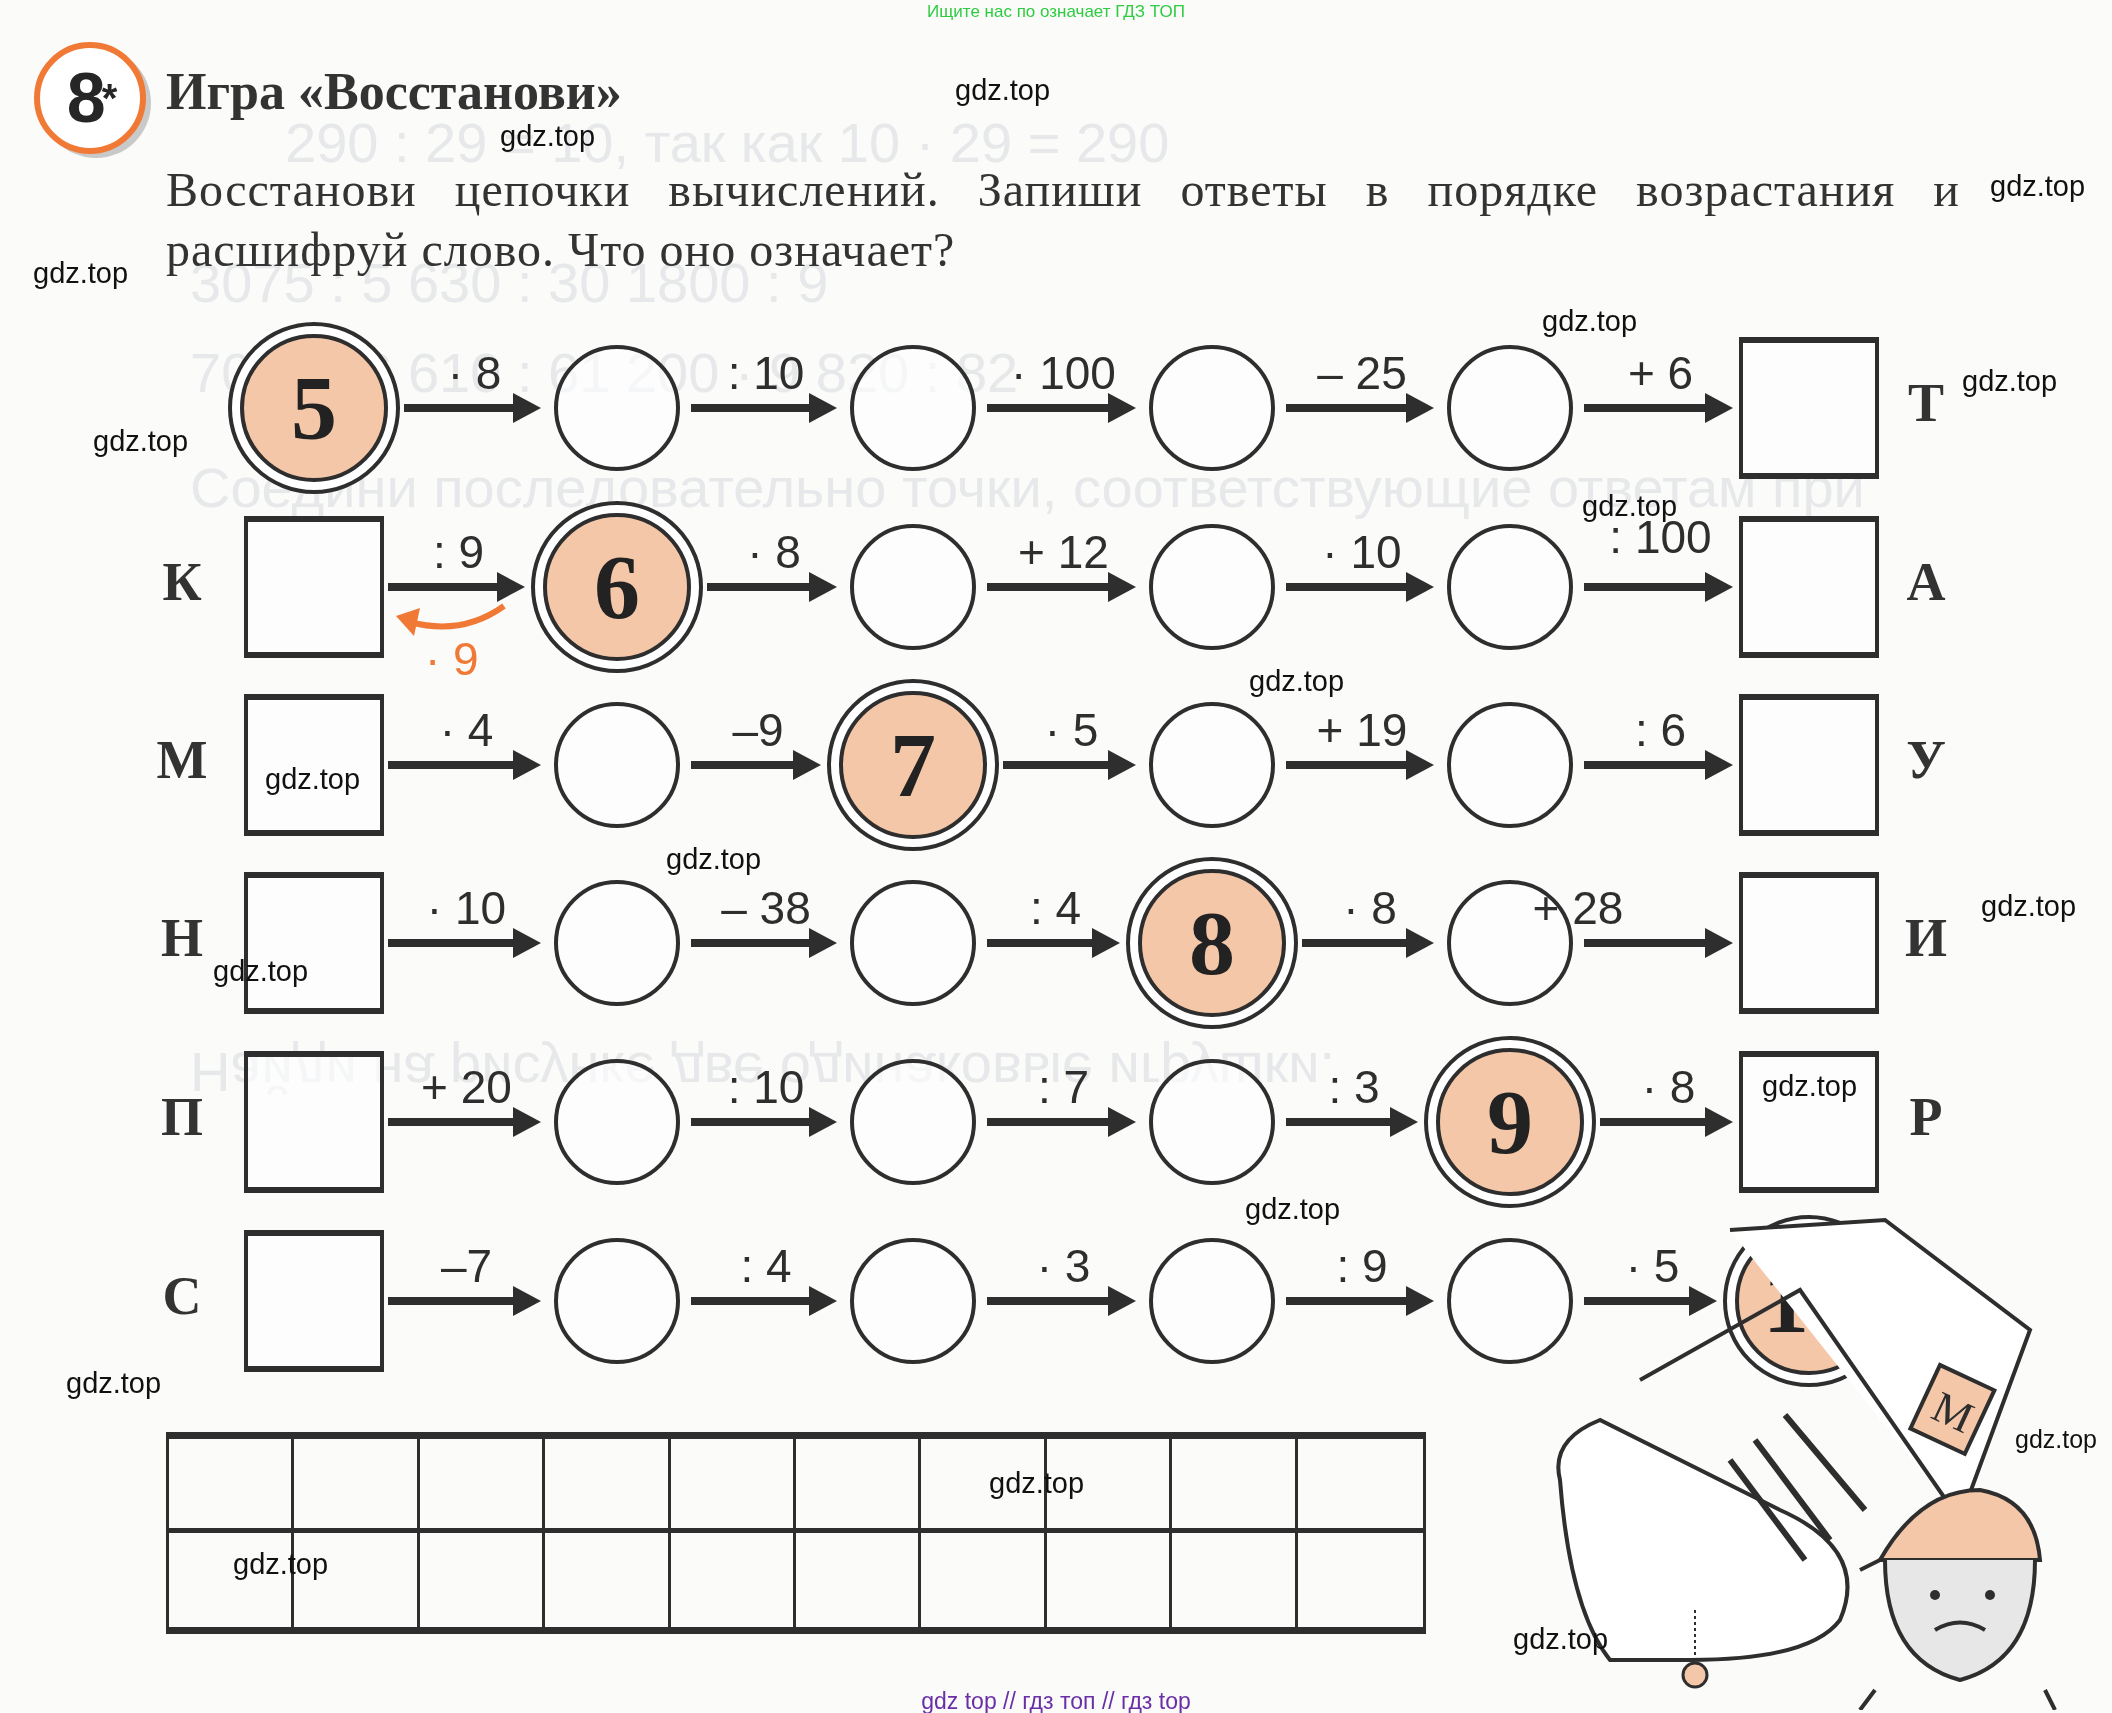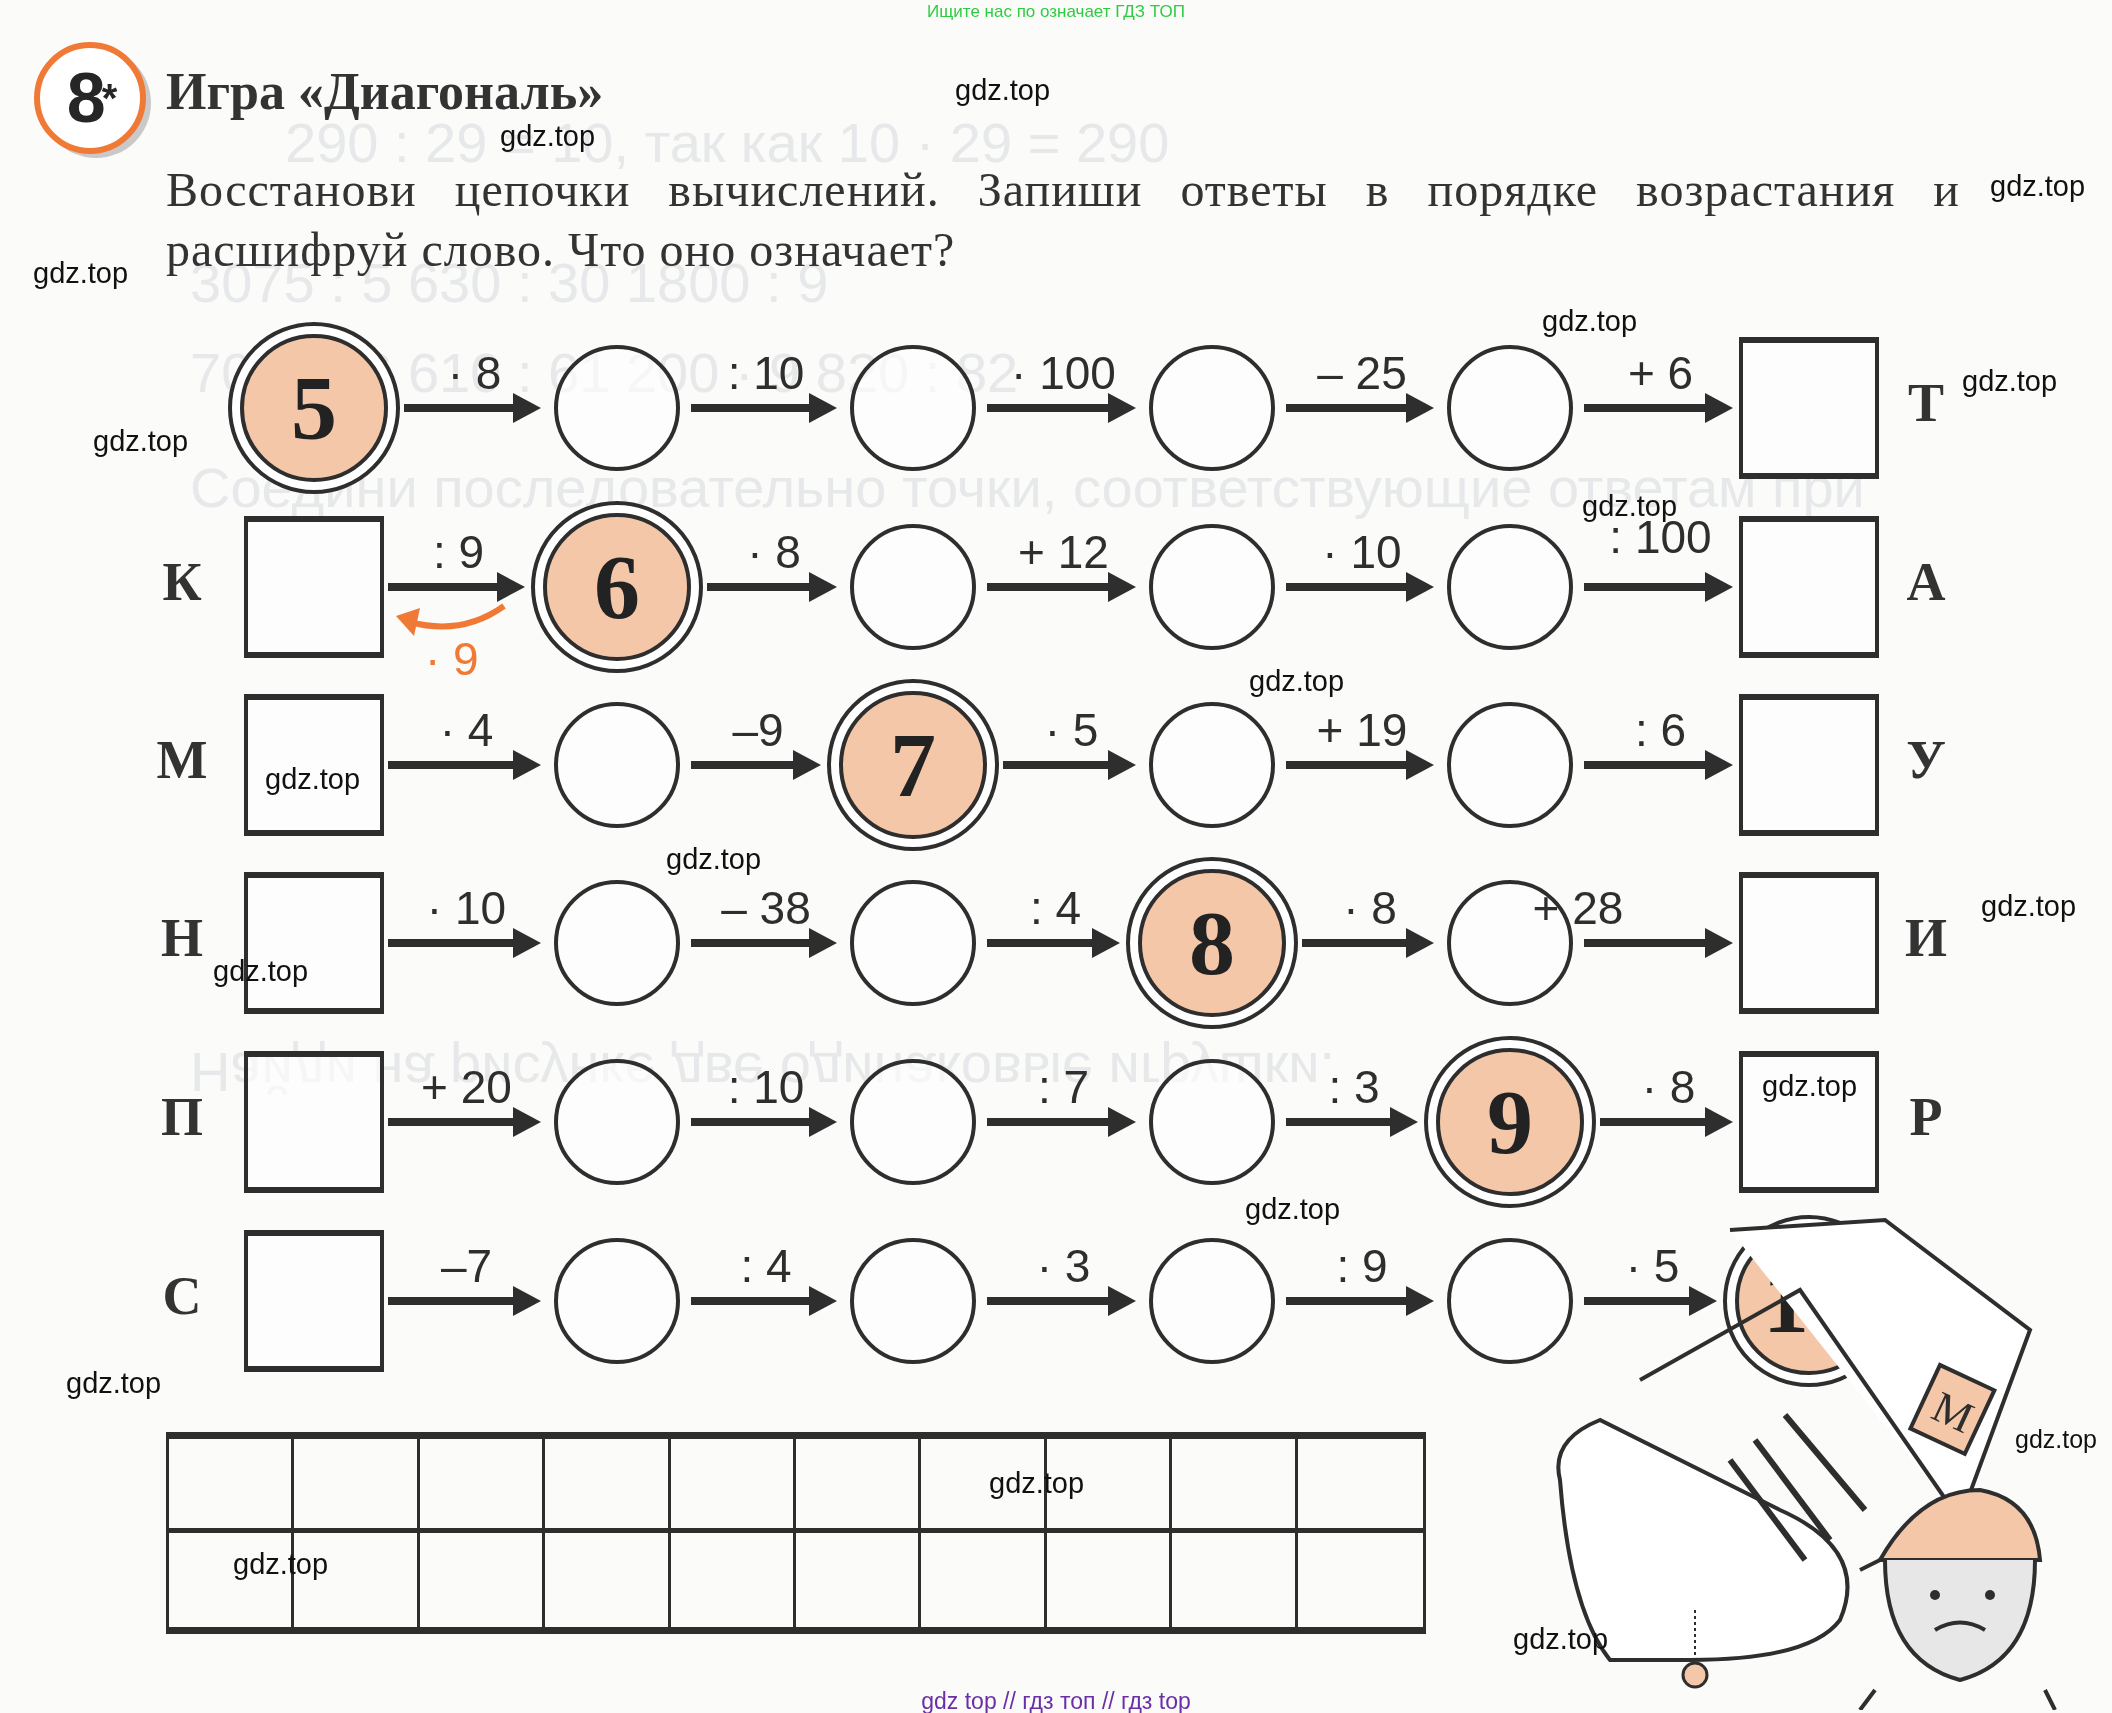--- a/index.html
+++ b/index.html
@@ -97,21 +97,21 @@
 <div class="ghost" style="left:190px; top:340px;">7020 : 6   610 : 61   200 · 9   820 : 82</div>
 <div class="ghost" style="left:190px; top:455px;">Соедини последовательно точки, соответствующие ответам при</div>
 <div class="ghost" style="left:190px; top:1040px; transform:scaleY(-1);">Найди на рисунке две одинаковые игрушки.</div>
 
 <div class="top-banner">Ищите нас по означает ГДЗ ТОП</div>
 
 <div class="badge">
   <span>8</span>
     <sup>*</sup>
 </div>
-<div class="title">Игра «Диагональ»</div>
+<div class="title">Игра «Восстанови»</div>
 <div class="task">Восстанови цепочки вычислений. Запиши ответы в порядке возрастания и расшифруй слово. Что оно означает?</div>
 
 <div id="chains">
     <div>
       <div class="ring" style="left: 228px; top: 322px;">
         <div class="inner">5</div>
       </div>
       <div class="arrow" style="left: 404px; top: 404px; width: 113px;"></div>
       <div class="op" style="left: 394.5px; top: 346px;">· 8</div>
       <div class="circle" style="left: 554px; top: 345px;"></div>

